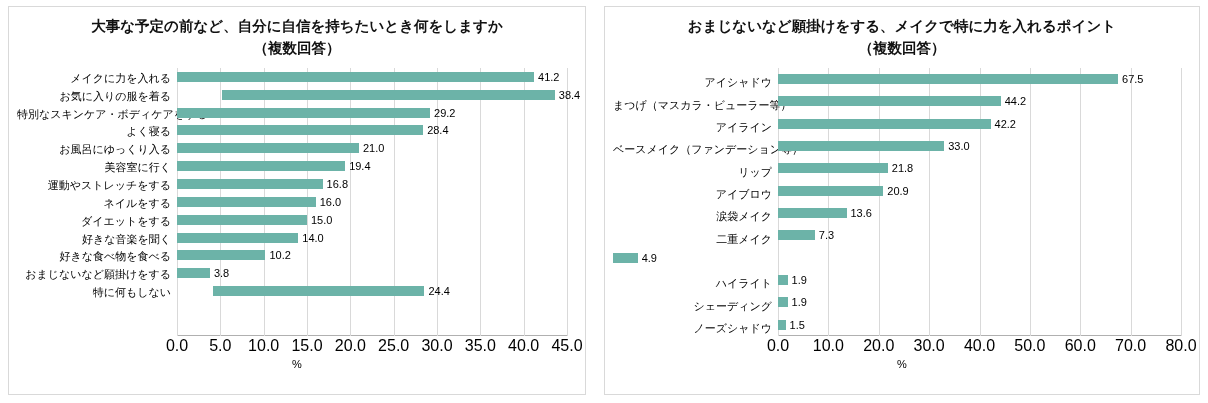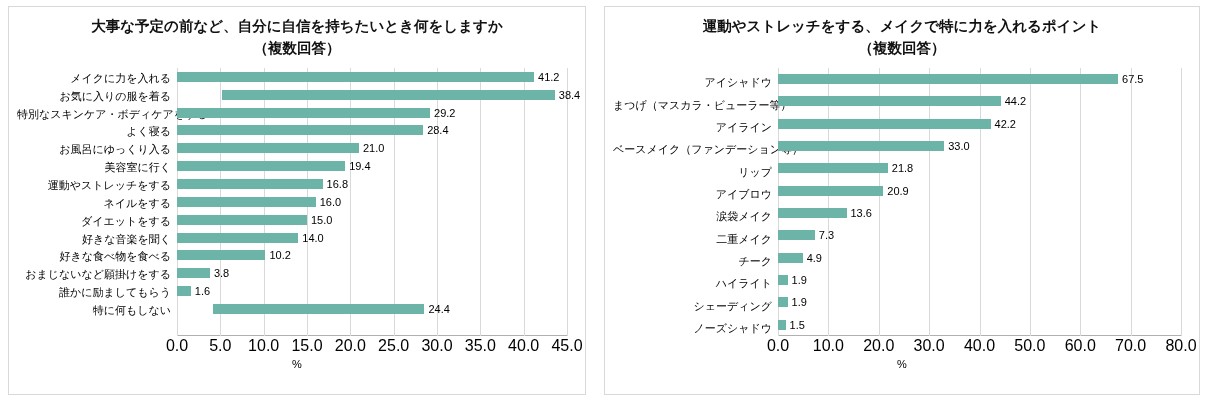--- a/index.html
+++ b/index.html
@@ -216,27 +216,20 @@
               <div class="bar-value">10.2</div>
             </div>
           </div>
           <div class="row" style="height: 17.8667px;">
             <div class="cat-label" style="width: 160px;">おまじないなど願掛けをする</div>
             <div class="bar-wrap">
               <div class="bar" style="width: 32.9333px; background: rgb(108, 179, 168);"></div>
               <div class="bar-value">3.8</div>
             </div>
           </div>
-          <div class="row" style="height: 17.8667px;">
-            <div class="cat-label" style="width: 160px;">誰かに励ましてもらう</div>
-            <div class="bar-wrap">
-              <div class="bar" style="width: 13.8667px; background: rgb(108, 179, 168);"></div>
-              <div class="bar-value">1.6</div>
-            </div>
-          </div>
           <div class="row" style="height: 17.8667px; gap: 36px;">
             <div class="cat-label" style="width: 160px;">特に何もしない</div>
             <div class="bar-wrap">
               <div class="bar" style="width: 211.467px; background: rgb(108, 179, 168);"></div>
               <div class="bar-value">24.4</div>
             </div>
           </div>
         </div>
     <div class="axis-line" style="left: 160px; right: 0px; bottom: 0px; height: 1px;"></div>
       </div>
@@ -250,21 +243,21 @@
         <div class="xtick" style="left: 420px;">30.0</div>
         <div class="xtick" style="left: 463.333px;">35.0</div>
         <div class="xtick" style="left: 506.667px;">40.0</div>
         <div class="xtick" style="left: 550px;">45.0</div>
       </div>
     <div class="xlabel">%</div>
   </div>
 
   <div class="panel panel-right">
     <div class="chart-title">
-      <span>運動やストレッチをする、メイクで特に力を入れるポイント</span>
+      <span>おまじないなど願掛けをする、メイクで特に力を入れるポイント</span>
       <span class="line2">（複数回答）</span>
     </div>
     <div class="plot" id="plot1" style="margin:6px 18px 0 8px; height:268px;">
       <div class="gridlines" id="grid1" style="left: 165px; right: 0px;">
           <div class="gridline" style="left: 0px;"></div>
           <div class="gridline" style="left: 50.375px;"></div>
           <div class="gridline" style="left: 100.75px;"></div>
           <div class="gridline" style="left: 151.125px;"></div>
           <div class="gridline" style="left: 201.5px;"></div>
           <div class="gridline" style="left: 251.875px;"></div>
@@ -323,21 +316,20 @@
             </div>
           </div>
           <div class="row" style="height: 22.3333px;">
             <div class="cat-label" style="width: 165px;">二重メイク</div>
             <div class="bar-wrap">
               <div class="bar" style="width: 36.7737px; background: rgb(108, 179, 168);"></div>
               <div class="bar-value">7.3</div>
             </div>
           </div>
           <div class="row" style="height: 22.3333px;">
-            <div class="cat-label" style="width: 165px;">チーク</div>
             <div class="bar-wrap">
               <div class="bar" style="width: 24.6837px; background: rgb(108, 179, 168);"></div>
               <div class="bar-value">4.9</div>
             </div>
           </div>
           <div class="row" style="height: 22.3333px;">
             <div class="cat-label" style="width: 165px;">ハイライト</div>
             <div class="bar-wrap">
               <div class="bar" style="width: 9.57125px; background: rgb(108, 179, 168);"></div>
               <div class="bar-value">1.9</div>

